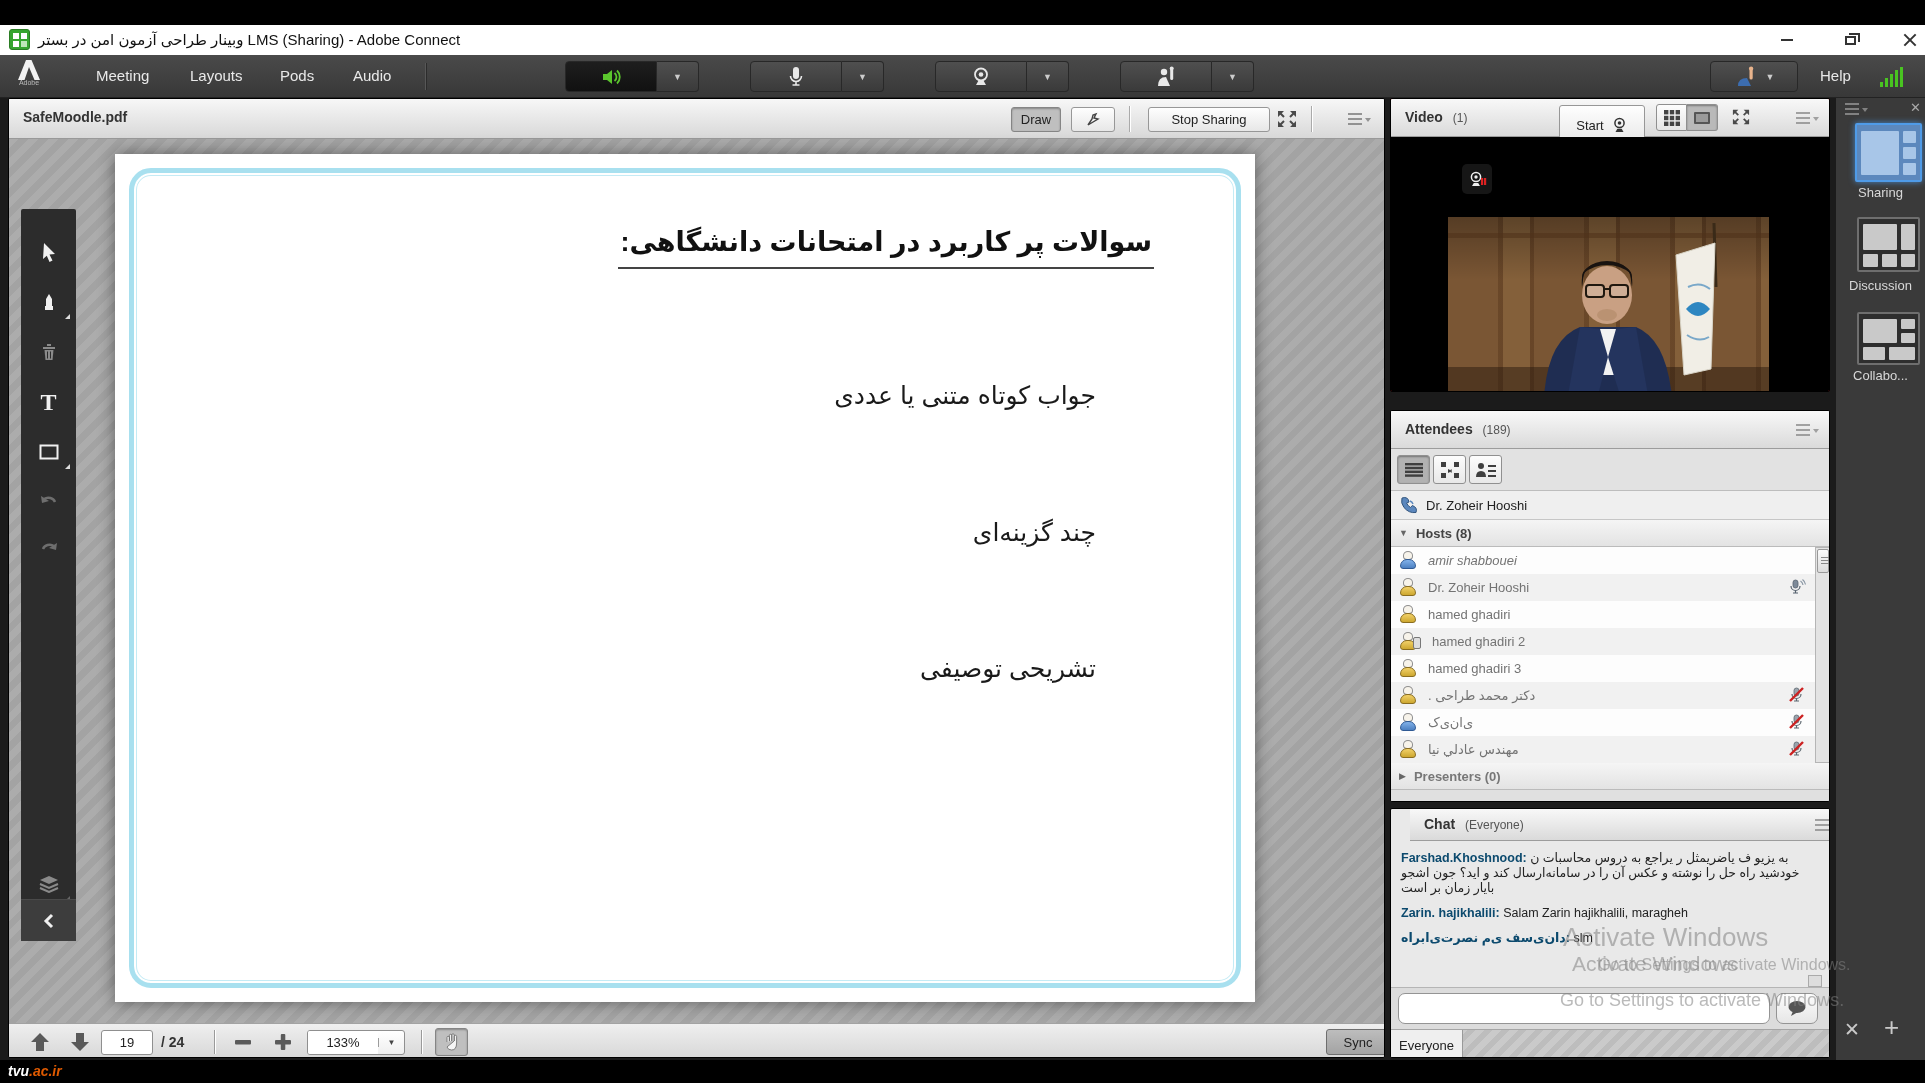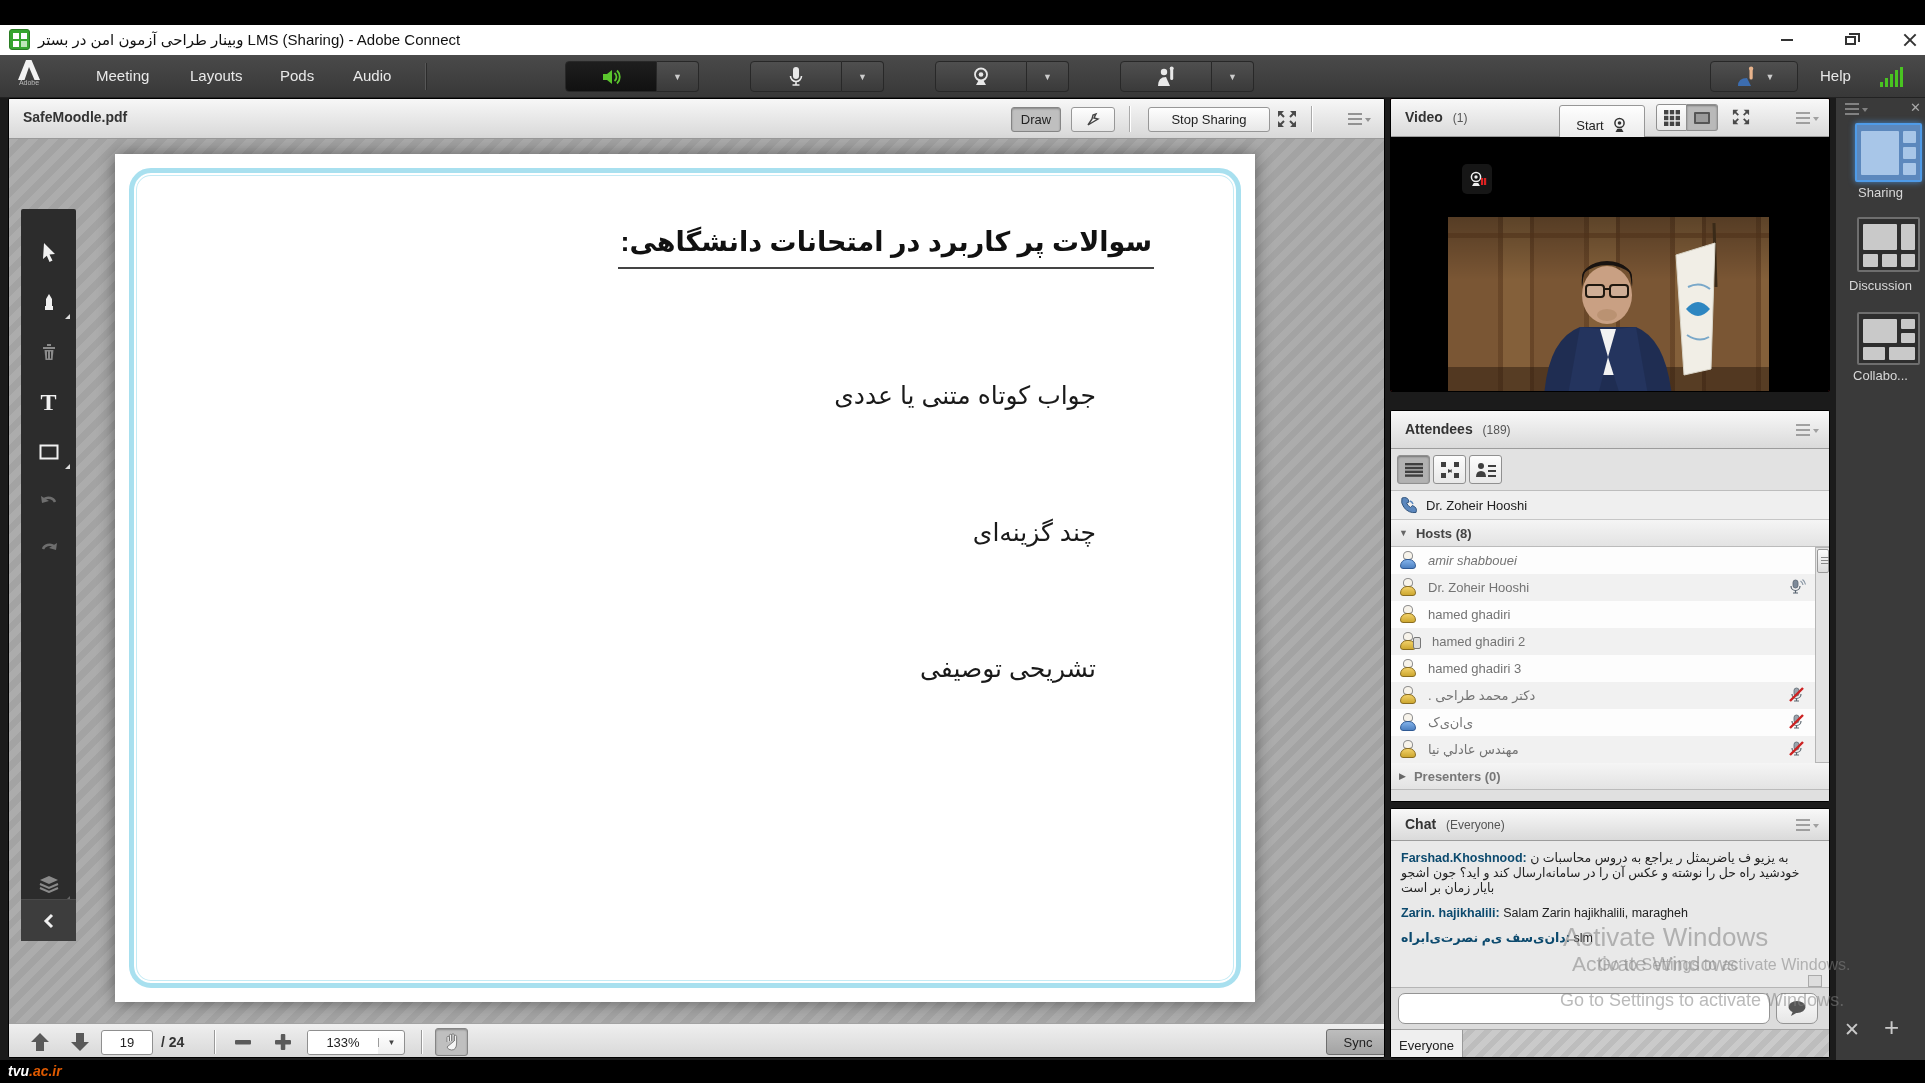--- a/index.html
+++ b/index.html
@@ -108,21 +108,21 @@
   .p-icon .body { position:absolute; left:1px; top:8px; width:16px; height:10px; border-radius:7px 7px 3px 3px; border:1px solid #8a6d1f; background:linear-gradient(#f2d169,#cda72f); }
   .p-icon.blue .body { border-color:#2f5a94; background:linear-gradient(#82b2ea,#4c80c1); }
   .p-icon .dev { position:absolute; right:-3px; top:5px; width:8px; height:12px; background:#ddd; border:1px solid #777; border-radius:2px; }
   .att-scroll { position:absolute; left:424px; top:136px; width:16px; height:216px; background:#e3e3e3; border:1px solid #b5b5b5; }
   .att-scroll .thumb { position:absolute; left:1px; top:1px; width:12px; height:24px; background:linear-gradient(#fbfbfb,#dcdcdc); border:1px solid #999; border-radius:2px; }
   .att-scroll .grip { position:absolute; left:3px; top:10px; width:8px; height:1px; background:#888; box-shadow:0 3px 0 #888,0 -3px 0 #888; }
   .presenters-row { top:352px; color:#777; }
   .att-filler { position:absolute; left:0; top:379px; width:440px; height:13px; background:#e0e0e0; }
 
   
-  .chat-pod { left:1390px; top:808px; width:440px; height:250px; background:#e9e9e9; }
+  .chat-pod { left:1390px; top:808px; width:440px; height:250px; background:#e9e9e9;padding-left:19px; }
   .chat-header { height:32px; background:linear-gradient(#f8f8f8,#dadada); border-bottom:1px solid #9c9c9c; position:relative; }
   .chat-msgs { position:absolute; left:0; top:32px; width:440px; height:146px; background:#e9e9e9; padding:10px 10px 0 10px; overflow:hidden; }
   .msg { font-size:12.5px; color:#222; line-height:15px; margin-bottom:10px; }
   .msg b { color:#0c4a6e; }
   .chat-input-row { position:absolute; left:0; top:178px; width:440px; height:42px; background:#dcdcdc; border-top:1px solid #b5b5b5; }
   .chat-field { position:absolute; left:7px; top:5px; width:372px; height:31px; background:#fff; border:1px solid #949494; border-radius:7px; font-size:13px; padding:0 8px; font-family:inherit; }
   .chat-send { position:absolute; left:385px; top:5px; width:42px; height:31px; border:1px solid #949494; border-radius:7px; background:linear-gradient(#fdfdfd,#e6e6e6); display:flex; align-items:center; justify-content:center; }
   .chat-tabs { position:absolute; left:0; top:220px; width:440px; height:30px; background:repeating-linear-gradient(135deg,#cacaca 0 6px,#bdbdbd 6px 12px); border-top:1px solid #a5a5a5; }
   .tab-everyone { position:absolute; left:0; top:0; width:72px; height:30px; background:#efefef; border-right:1px solid #999; font-size:13px; color:#222; display:flex; align-items:center; justify-content:center; }
   .msgs-scroll { position:absolute; left:417px; top:166px; width:14px; height:12px; background:#ddd; border:1px solid #aaa; }

